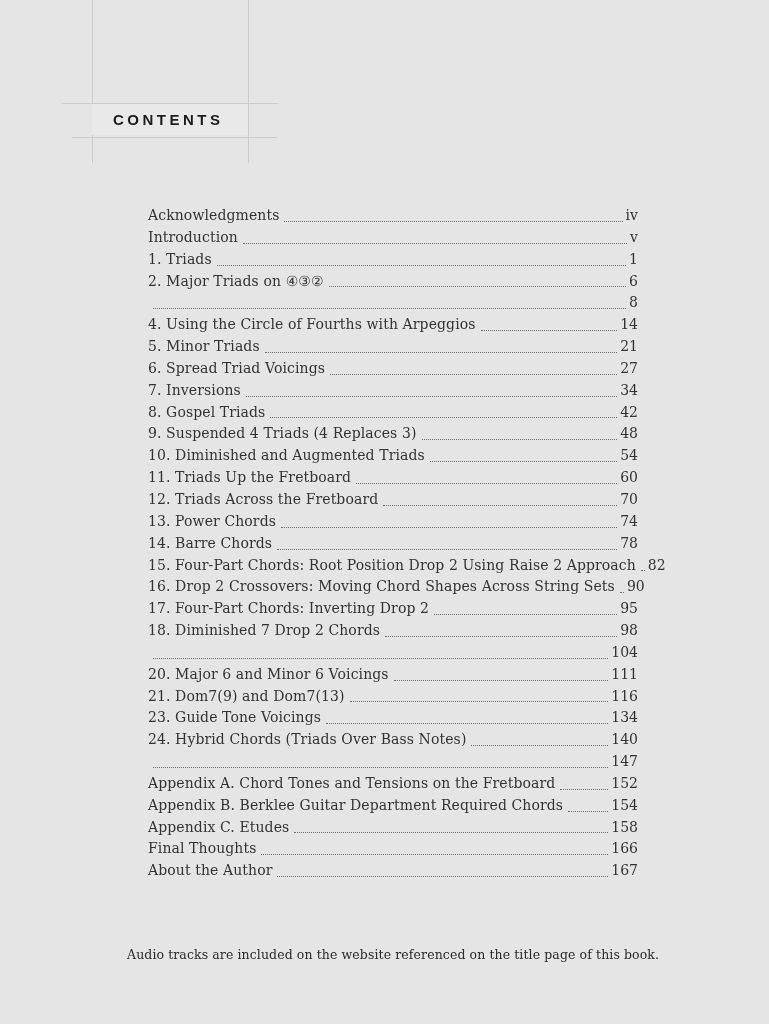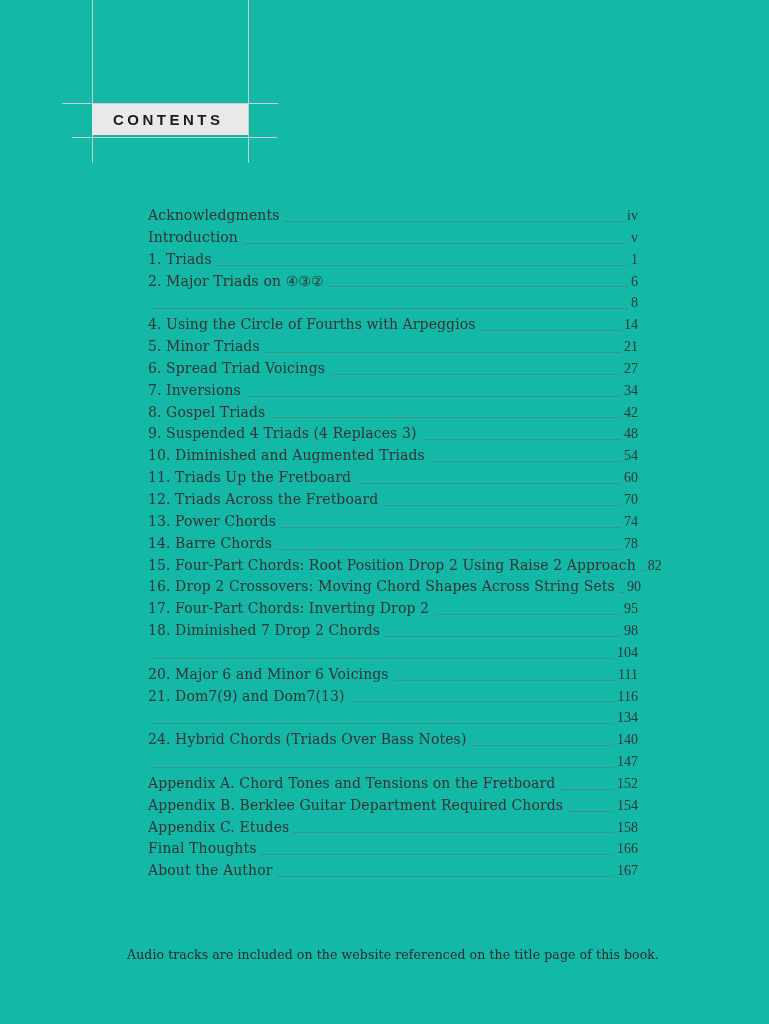--- a/index.html
+++ b/index.html
@@ -4,21 +4,21 @@
 <style>
   html, body {
     margin: 0;
     padding: 0;
     background: #ffffff;
   }
   .page {
     position: relative;
     width: 769px;
     height: 1024px;
-    background: #14b8a6;
+    background: #e5e5e5;
     overflow: hidden;
     font-family: "DejaVu Serif", serif;
   }
   
   .vline {
     position: absolute;
     width: 1px;
     background: #cccccc;
   }
   .vline-left  { left: 92px;  top: 0; height: 163px; }
@@ -76,21 +76,20 @@
     content: "";
     position: absolute;
     left: 5px;
     right: 3px;
     bottom: 5px;
     border-bottom: 1.4px dotted #6e6e6e;
   }
   .toc-page {
     white-space: nowrap;
     line-height: 21.85px;
-    font-family: Liberation Serif, serif;
   }
   
   .footer-note {
     position: absolute;
     left: 127px;
     top: 947px;
     font-size: 12.5px;
     color: #2a2a2a;
     letter-spacing: 0.1px;
     white-space: nowrap;
@@ -242,20 +241,21 @@
     </div>
 
     <div class="toc-row">
       <span class="toc-label">21. Dom7(9) and Dom7(13)</span>
       <span class="leader"></span>
       <span class="toc-page">116</span>
     </div>
 
 
     <div class="toc-row">
+      <span class="toc-label">23. Guide Tone Voicings</span>
       <span class="leader"></span>
       <span class="toc-page">134</span>
     </div>
 
     <div class="toc-row">
       <span class="toc-label">24. Hybrid Chords (Triads Over Bass Notes)</span>
       <span class="leader"></span>
       <span class="toc-page">140</span>
     </div>
 

